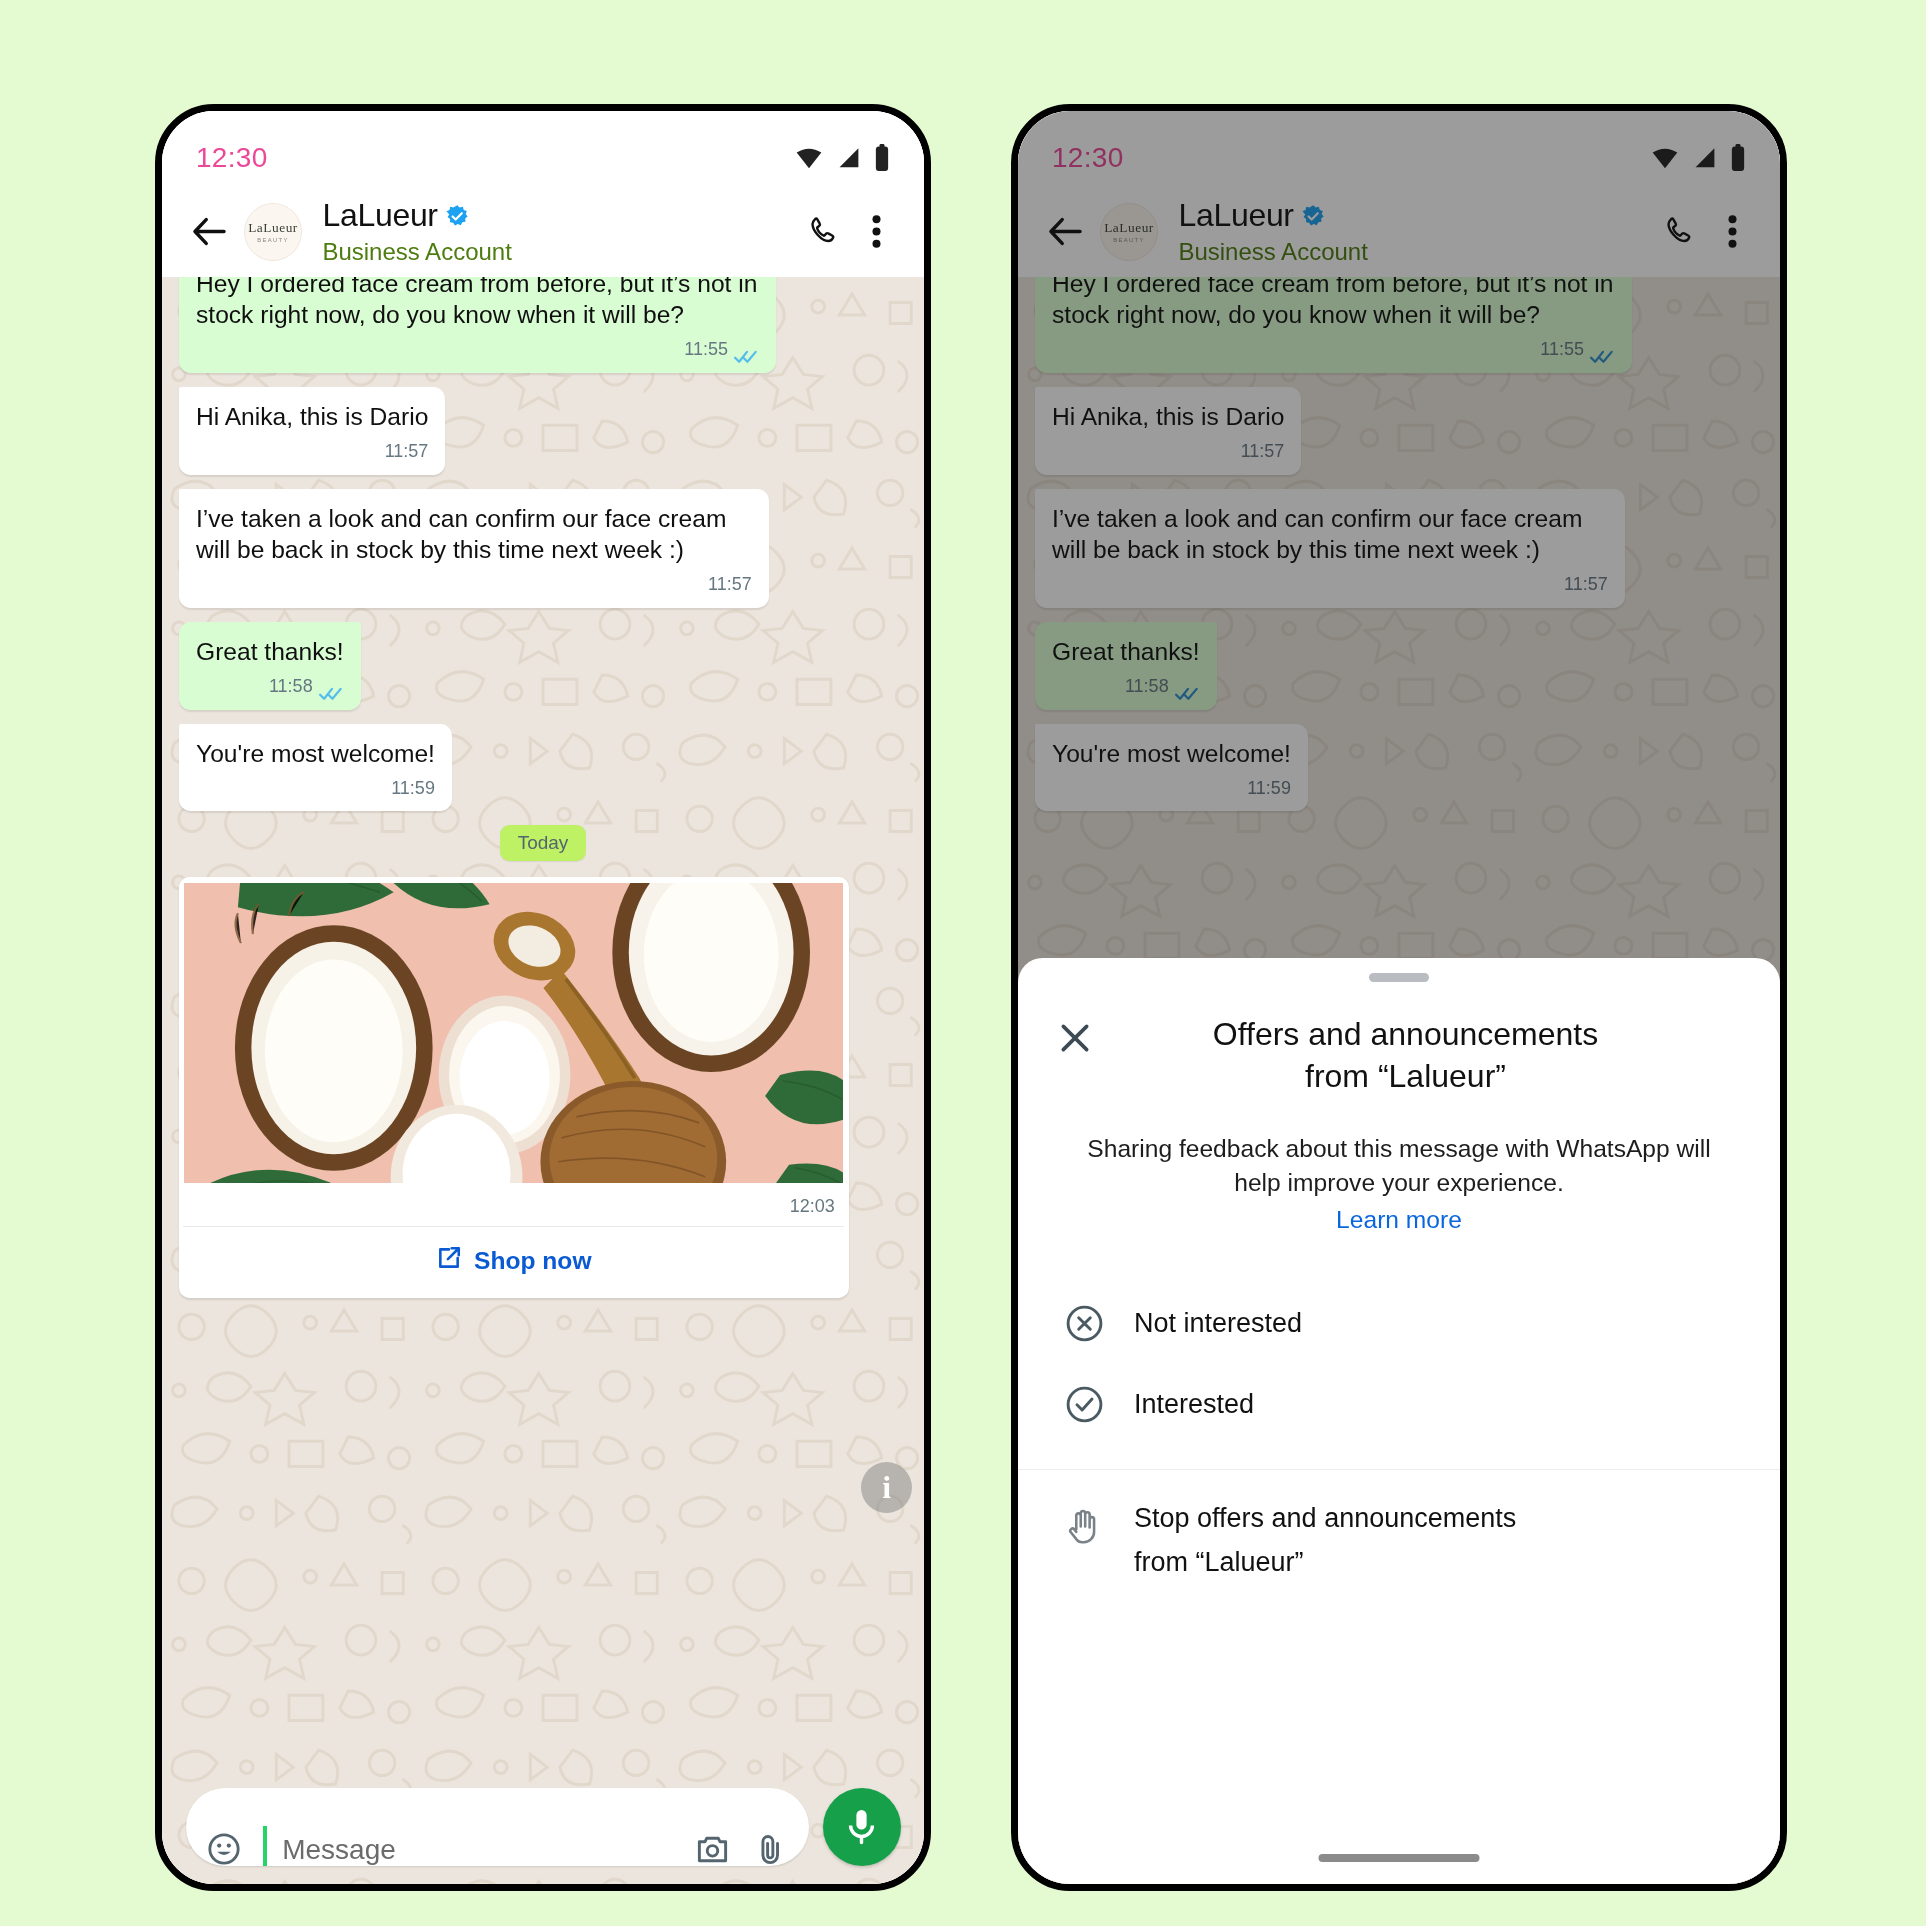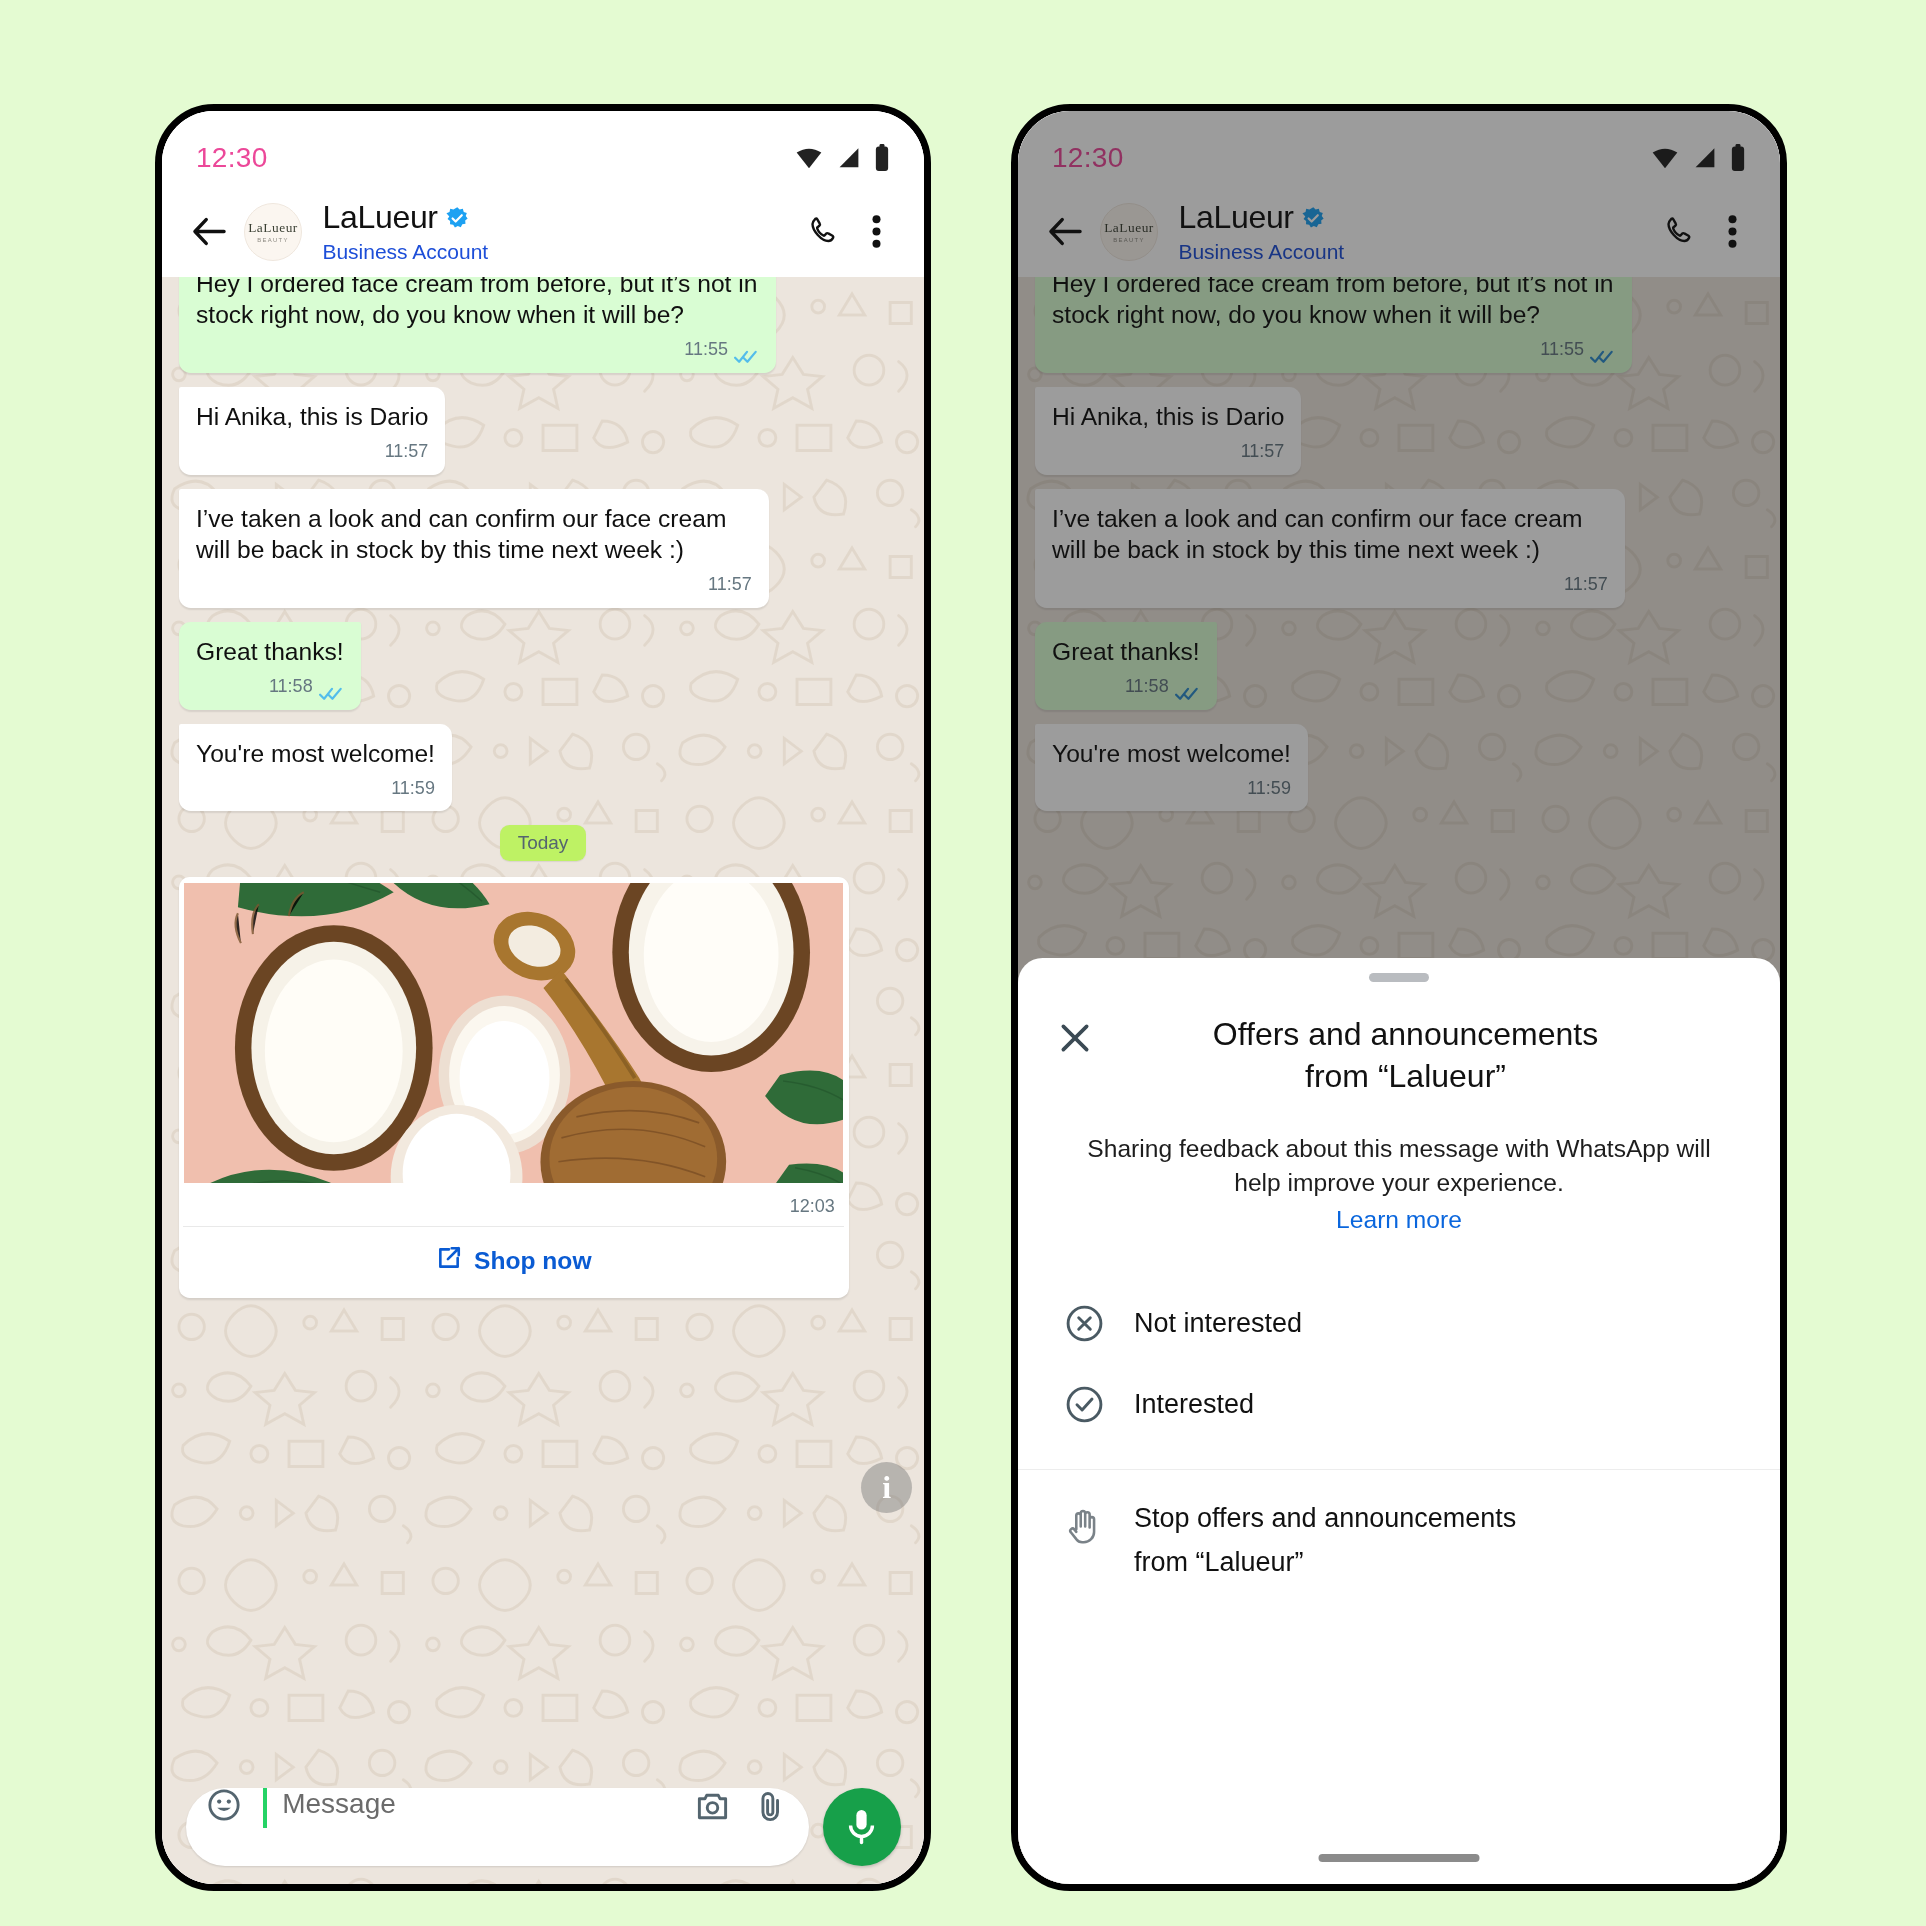--- a/index.html
+++ b/index.html
@@ -50,21 +50,21 @@
     background:#fbf6f0; border:1.1px solid #efe7de;
     display:flex; flex-direction:column; align-items:center; justify-content:center;
     flex:0 0 auto; overflow:hidden;
   }
   .avatar .av-name { font-size:13.4px; color:#3b4034; letter-spacing:0.5px; font-family:"Liberation Serif", serif; }
   .avatar .av-sub  { font-size:5.9px; color:#8d8a82; letter-spacing:1.3px; margin-top:1.6px; }
   .hdr-text { flex:1 1 auto; margin-left:6.4px; min-width:0; }
   .hdr-title-row { display:flex; align-items:center; gap:7.5px; }
   .hdr-title { font-size:32px; font-weight:400; color:#111; letter-spacing:-0.3px; }
   .verified { width:24.6px; height:24.6px; flex:0 0 auto; }
-  .hdr-sub { font-size:21px; color:#1d4ed8; margin-top:3.2px; }
+  .hdr-sub { font-size:24px; color:#4d7c0f; margin-top:3.2px; }
   .hdr-actions { display:flex; align-items:center; gap:19px; flex:0 0 auto; }
   .hdr-actions .ic { width:35px; height:35px; display:flex; align-items:center; justify-content:center; cursor:pointer; }
 
   
   .chatbody {
     position:absolute; left:0; right:0;
     top:166px; bottom:0;
     background:#ece5dd;
     overflow:hidden;
   }
@@ -128,21 +128,21 @@
   }
 
   
   .composer {
     position:absolute; left:0; right:0; bottom:18px;
     display:flex; align-items:center; gap:14px;
     padding:0 23.5px; z-index:5;
   }
   .inputpill {
     flex:1 1 auto; height:78px; background:#fff; border-radius:41px;
-    display:flex; align-items:flex-start; padding:0 21.4px; gap:22px;
+    display:flex; align-items:flex-end; padding:0 21.4px; gap:22px;
     box-shadow:0 1.1px 2.1px rgba(0,0,0,.12);
   }
   .inputpill .emoji { width:34px; height:34px; flex:0 0 auto; }
   .caret { width:3.7px; height:40px; background:#25d366; flex:0 0 auto; }
   .placeholder { flex:1 1 auto; font-size:28px; color:#6b6b6b; margin-left:-6.4px; }
   .inputpill .tool { width:35px; height:35px; flex:0 0 auto; cursor:pointer; }
   .micbtn {
     width:78px; height:78px; border-radius:50%; background:#0f9d58;
     background:#17a04a;
     display:flex; align-items:center; justify-content:center; flex:0 0 auto; cursor:pointer;

